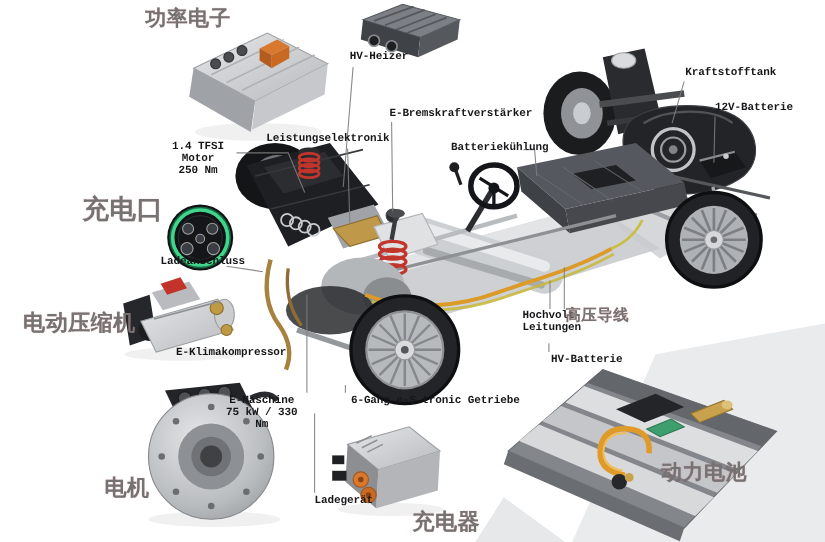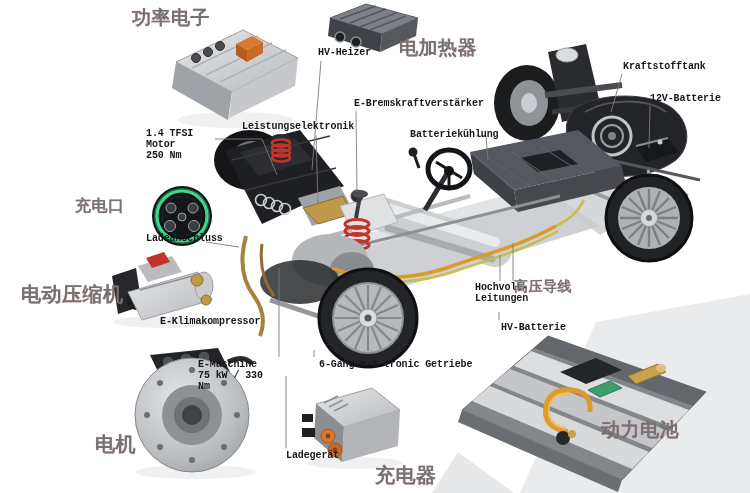--- a/index.html
+++ b/index.html
@@ -6,21 +6,21 @@
   .stage{
     position:relative;width:750px;height:493px;background:#ffffff;
     overflow:hidden;font-family:"Liberation Sans",sans-serif;
   }
   .stage svg{position:absolute;left:0;top:0;}
   .lbl{
     position:absolute;font-size:10px;font-weight:700;color:#17171a;
     letter-spacing:-0.1px;white-space:nowrap;line-height:11px;font-family:Liberation Mono, monospace;
   }
   .lbl.block{white-space:normal;}
-  .lbl.right{text-align:left;}
+  .lbl.right{text-align:center;}
   .lbl span{display:block;}
   .cn{
     position:absolute;font-weight:700;color:#737373;white-space:nowrap;
     font-size:19px;line-height:1.05;letter-spacing:0.5px;
     text-shadow:0 0 1px rgba(195,22,28,.35);
   }
 </style>
 </head>
 <body>
 
@@ -328,21 +328,20 @@
   <div class="lbl" style="left:286px;top:450px">Ladegerät</div>
 
   <div class="lbl block" style="left:475px;top:282px">
     <span>Hochvolt-</span>
     <span>Leitungen</span>
   </div>
 
   <div class="lbl" style="left:501px;top:322px">HV-Batterie</div>
 
   <div class="cn" style="left:132px;top:8px">功率电子</div>
-  <div class="cn" style="left:399px;top:38px">电加热器</div>
-  <div class="cn" style="left:75px;top:198px;font-size:16px">充电口</div>
+  <div class="cn" style="left:75px;top:178px;font-size:24px">充电口</div>
   <div class="cn" style="left:21px;top:284px;font-size:20px">电动压缩机</div>
   <div class="cn" style="left:95px;top:434px;font-size:20px">电机</div>
   <div class="cn" style="left:375px;top:465px;font-size:20px">充电器</div>
   <div class="cn" style="left:514px;top:279px;font-size:14px">高压导线</div>
   <div class="cn" style="left:601px;top:420px">动力电池</div>
 
 </div>
 
 </body></html>

